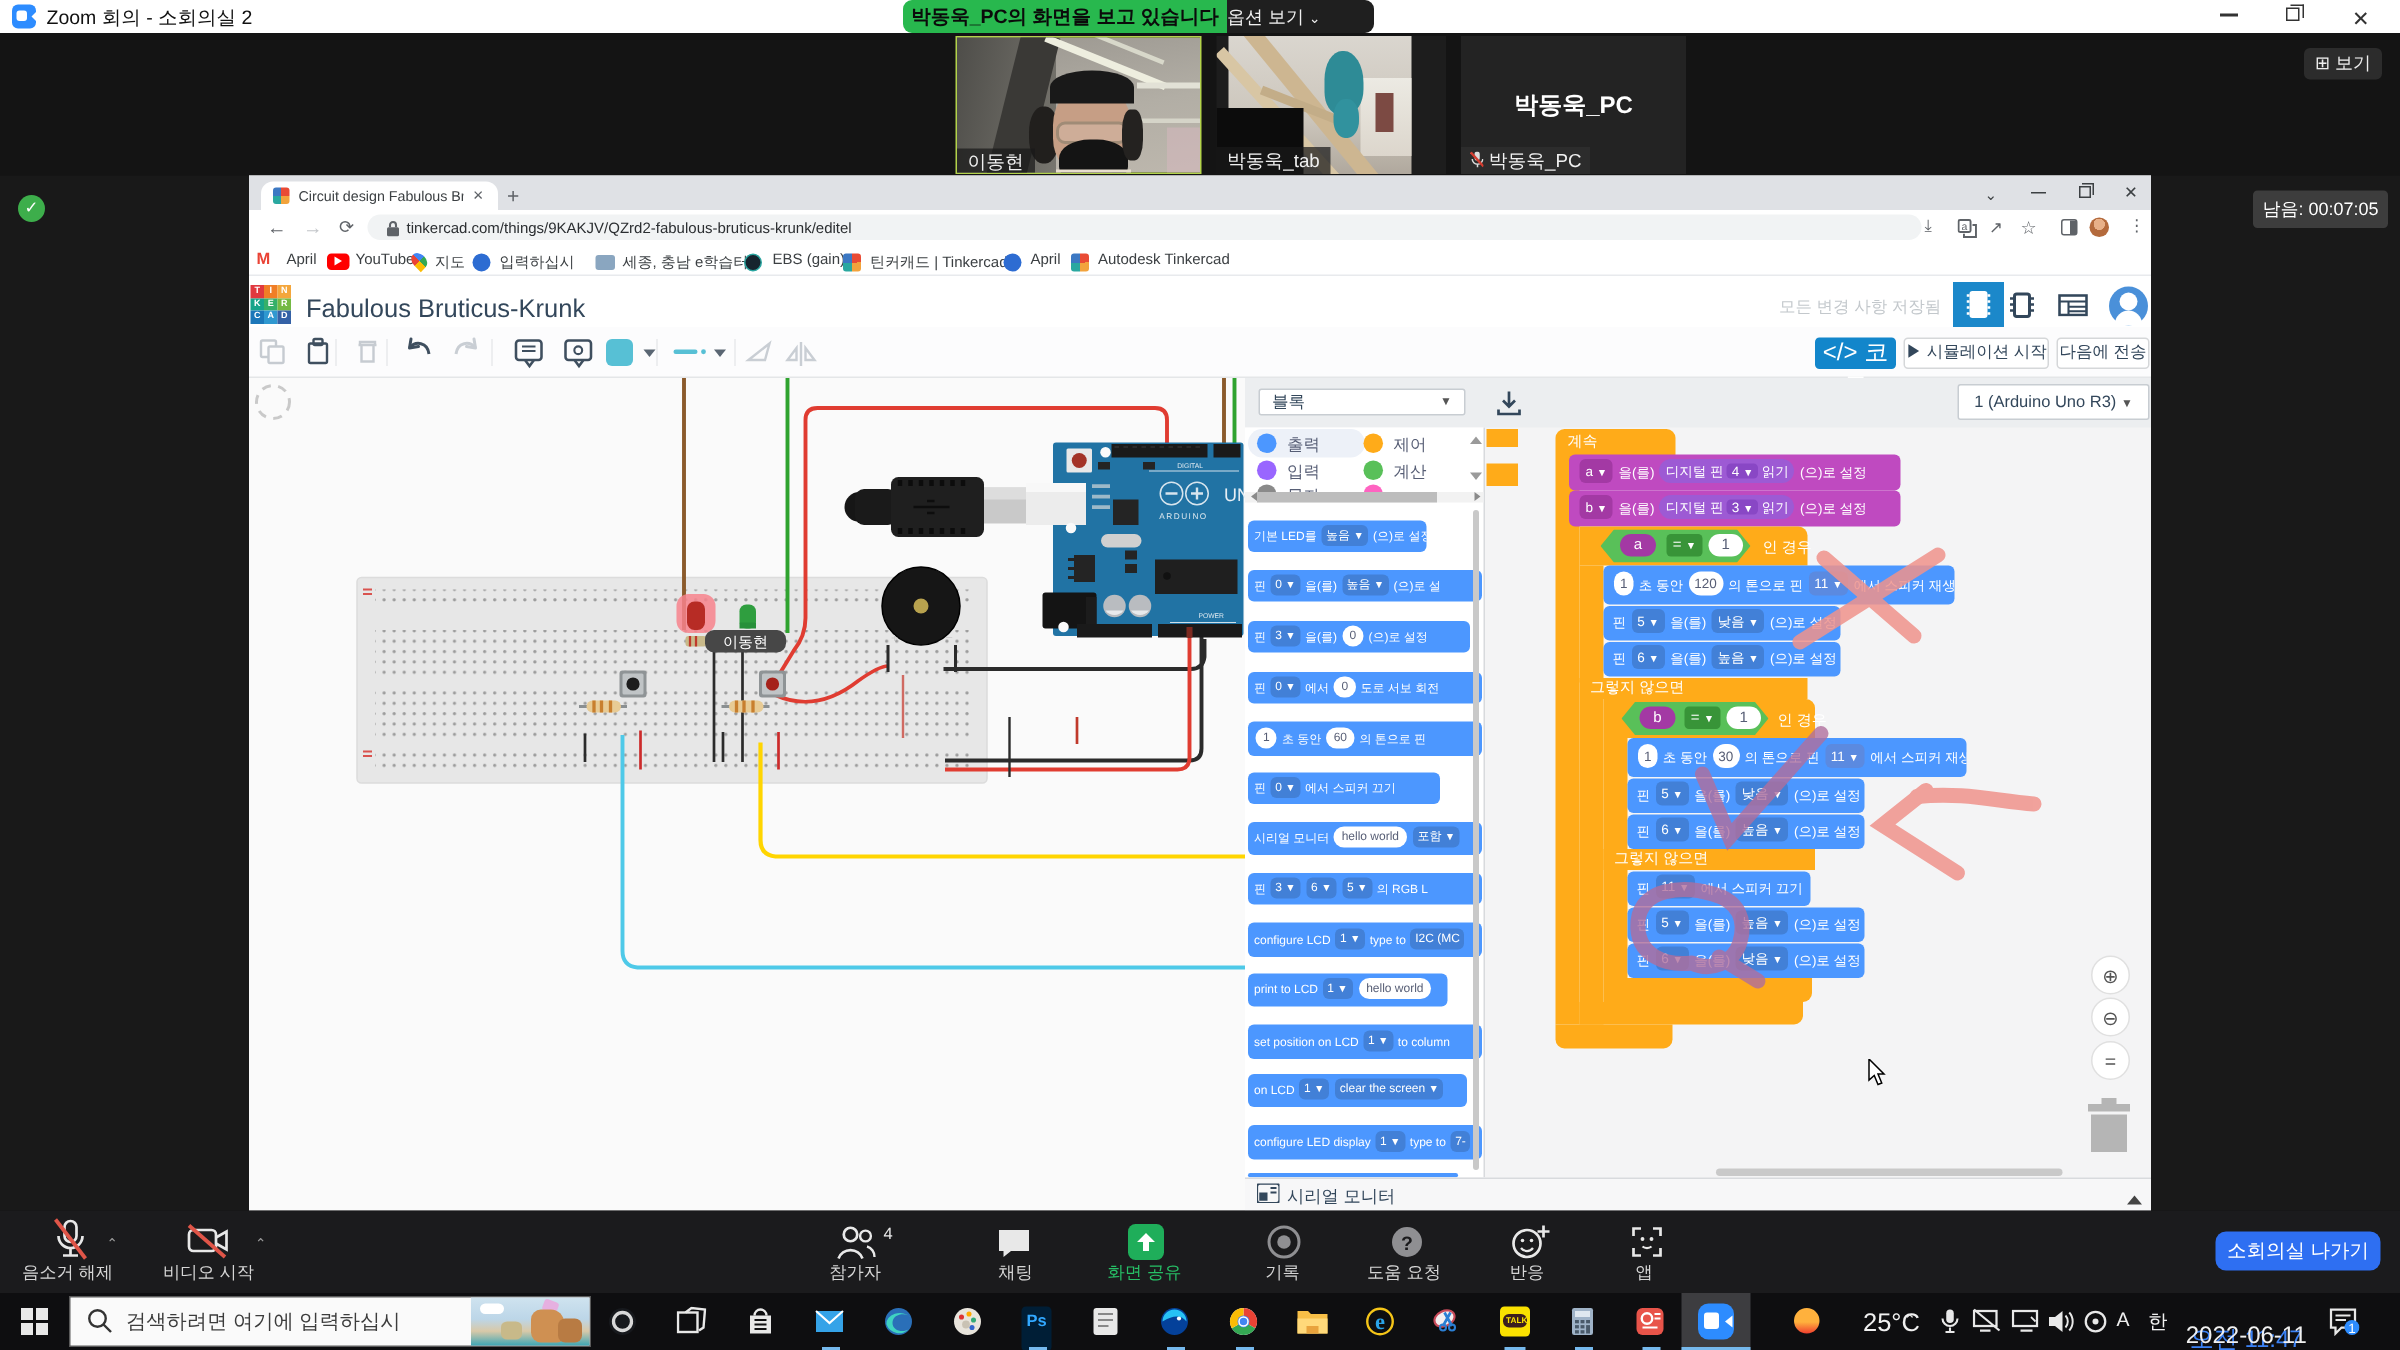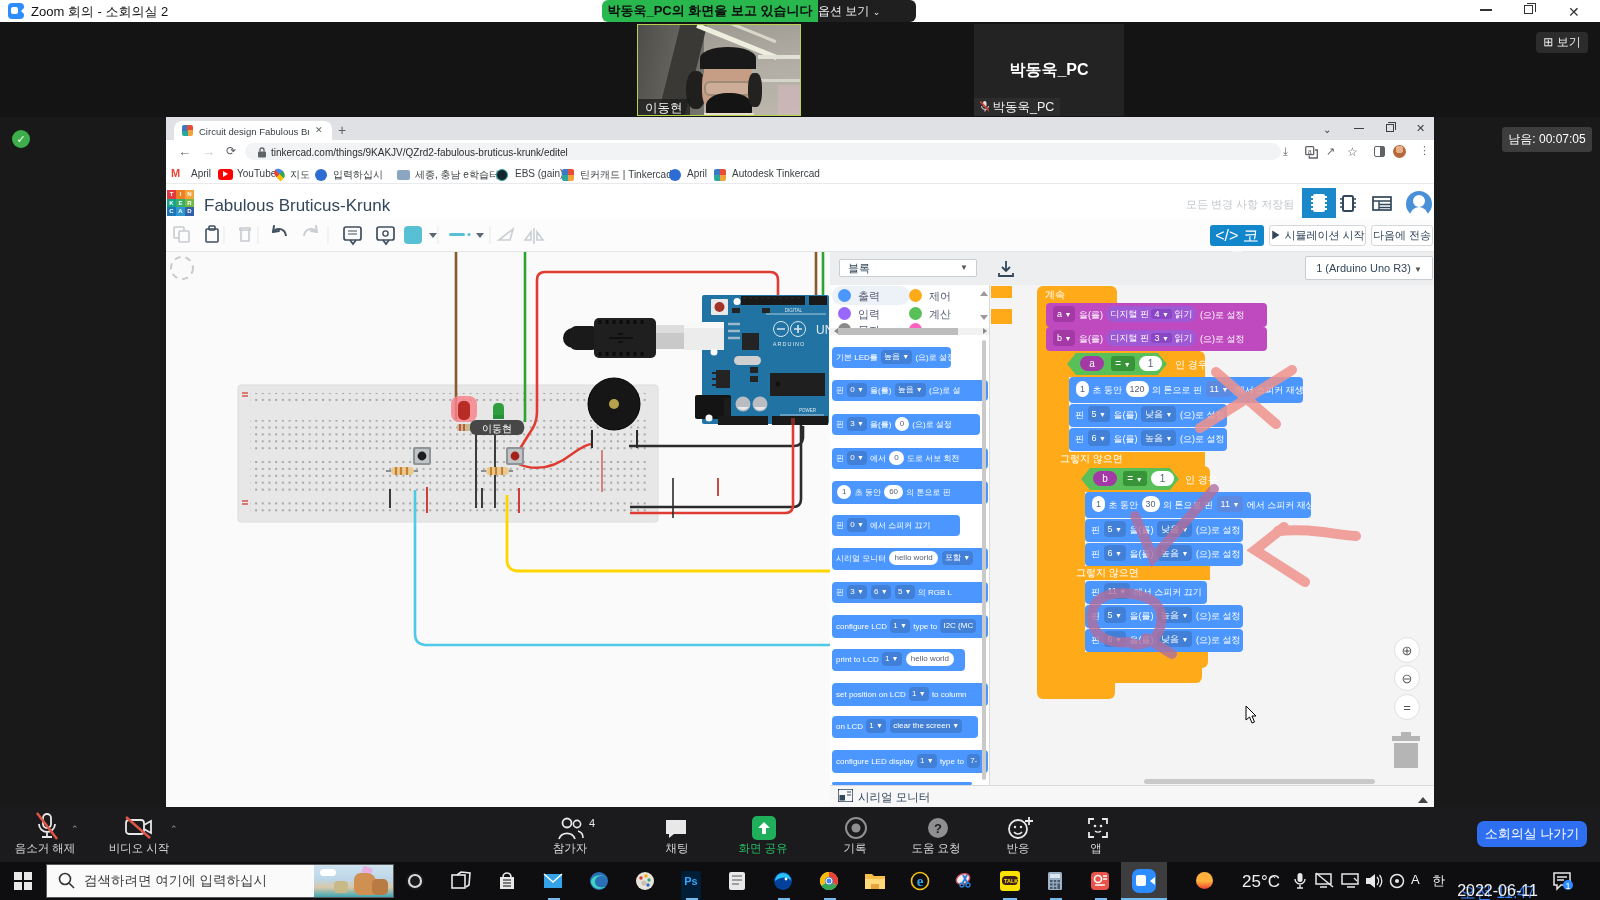--- a/index.html
+++ b/index.html
@@ -49,20 +49,34 @@
     <div class="abs" style="left:64px;top:30px;width:52px;height:62px;border-radius:46% 46% 40% 40%;background:#c69e85;"></div>
     <div class="abs" style="left:62px;top:22px;width:56px;height:22px;border-radius:50% 50% 0 0;background:#191919;"></div>
     <div class="abs" style="left:66px;top:56px;width:48px;height:15px;border:2px solid #a08b76;border-radius:6px;background:rgba(230,220,210,0.25);"></div>
     <div class="abs" style="left:68px;top:68px;width:46px;height:28px;border-radius:45% 45% 35% 35%;background:#141414;"></div>
     <div class="abs" style="left:110px;top:48px;width:14px;height:34px;border-radius:40%;background:#242220;"></div>
     <div class="abs" style="left:66px;top:88px;width:50px;height:6px;background:#e8ddcf;"></div>
     <div class="abs" style="left:140px;top:60px;width:24px;height:32px;background:#d8b8c0;opacity:0.5;"></div>
     <div class="abs" style="left:0px;top:74px;height:18px;background:rgba(25,25,25,.72);color:#f0f0f0;font-size:12.5px;line-height:18px;padding:0 7px;">이동현</div>
   </div>
 
+  <div class="abs" style="left:811px;top:24px;width:153px;height:92px;background:#1d1d1d;overflow:hidden;">
+    <div class="abs" style="left:8px;top:0;width:122px;height:92px;background:linear-gradient(180deg,#dad6cf,#ccc6bc 60%,#b0a89d);"></div>
+    <div class="abs" style="left:96px;top:28px;width:34px;height:52px;background:linear-gradient(180deg,#eceae3,#dcd6cc);"></div>
+    <div class="abs" style="left:106px;top:38px;width:12px;height:26px;background:#7c4a43;"></div>
+    <svg class="abs" style="left:0;top:0;" width="153" height="92">
+      <path d="M22 -4 L104 96" stroke="#cdb691" stroke-width="11"></path>
+      <path d="M2 10 L80 96" stroke="#d8c6a4" stroke-width="8"></path>
+      <path d="M30 36 L86 58" stroke="#c3ad88" stroke-width="6"></path>
+    </svg>
+    <div class="abs" style="left:72px;top:10px;width:26px;height:42px;border-radius:45% 50% 40% 35%;background:#2e8b96;"></div>
+    <div class="abs" style="left:78px;top:42px;width:17px;height:26px;border-radius:45%;background:#31929e;"></div>
+    <div class="abs" style="left:0;top:48px;width:58px;height:44px;background:#0c0c0c;"></div>
+    <div class="abs" style="left:0px;top:74px;height:18px;background:rgba(25,25,25,.72);color:#f0f0f0;font-size:12.5px;line-height:18px;padding:0 7px;">박동욱_tab</div>
+  </div>
 
   <div class="abs" style="left:974px;top:24px;width:150px;height:92px;background:#232323;"></div>
   <div class="abs" style="left:974px;top:60px;width:150px;height:18px;color:#fff;font-size:16px;font-weight:bold;text-align:center;">박동욱_PC</div>
   <div class="abs" style="left:974px;top:98px;height:18px;background:#2c2c2c;color:#f0f0f0;font-size:12.5px;line-height:18px;padding:0 6px;"><svg width="9" height="11" style="vertical-align:-1px;">
         <rect x="3" y="0" width="3.5" height="6" rx="1.7" fill="#ddd"></rect>
         <path d="M1.5 5 a3.5 3.5 0 0 0 7 0 M5 8.5 v2" stroke="#ddd" stroke-width="1" fill="none"></path>
         <path d="M0.5 0.5 L9 10" stroke="#d33d30" stroke-width="1.6"></path>
       </svg> 박동욱_PC</div>
 
   <div class="abs" style="left:1536px;top:32px;width:52px;height:21px;background:#2c2c2c;border-radius:4px;color:#eee;font-size:12px;text-align:center;line-height:21px;">⊞ 보기</div>

